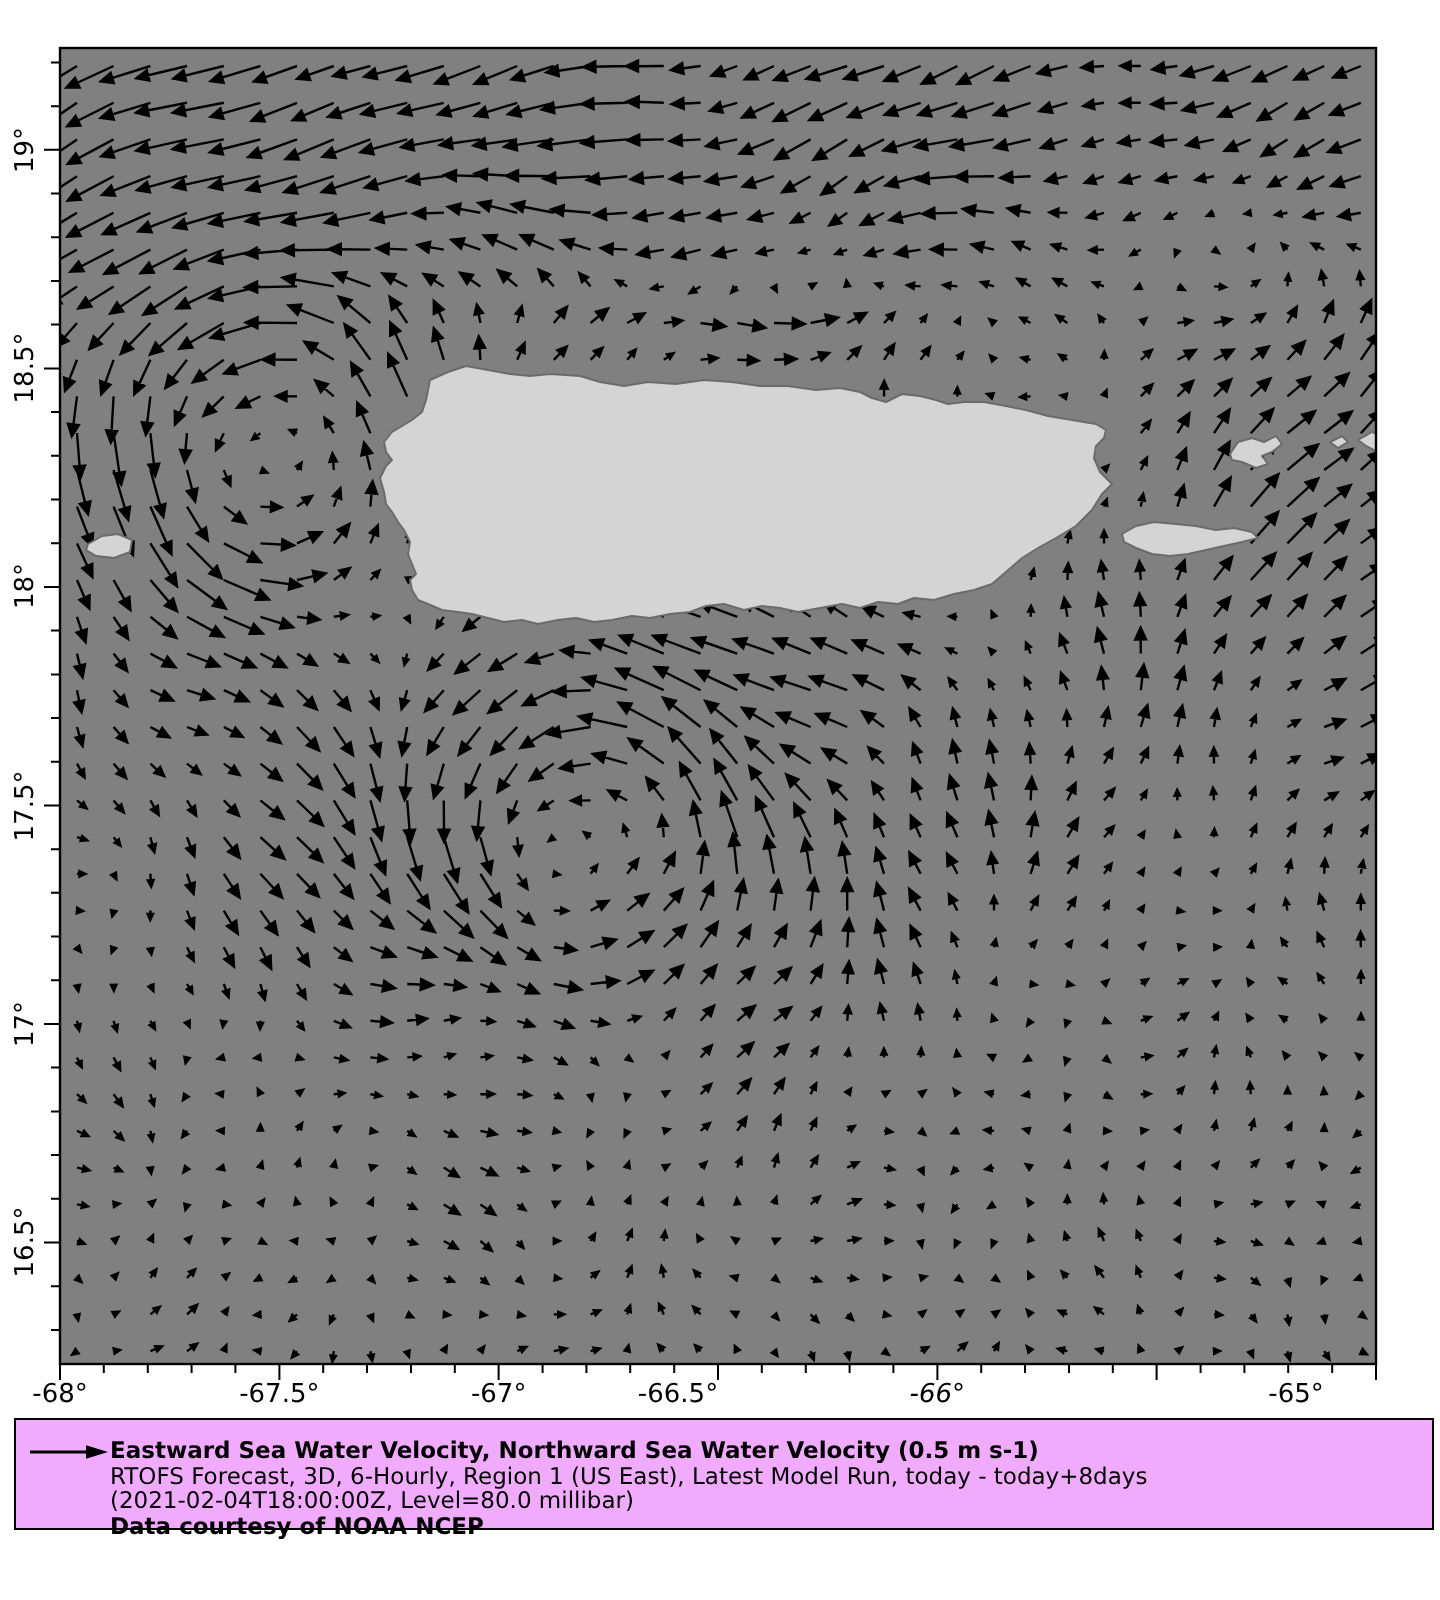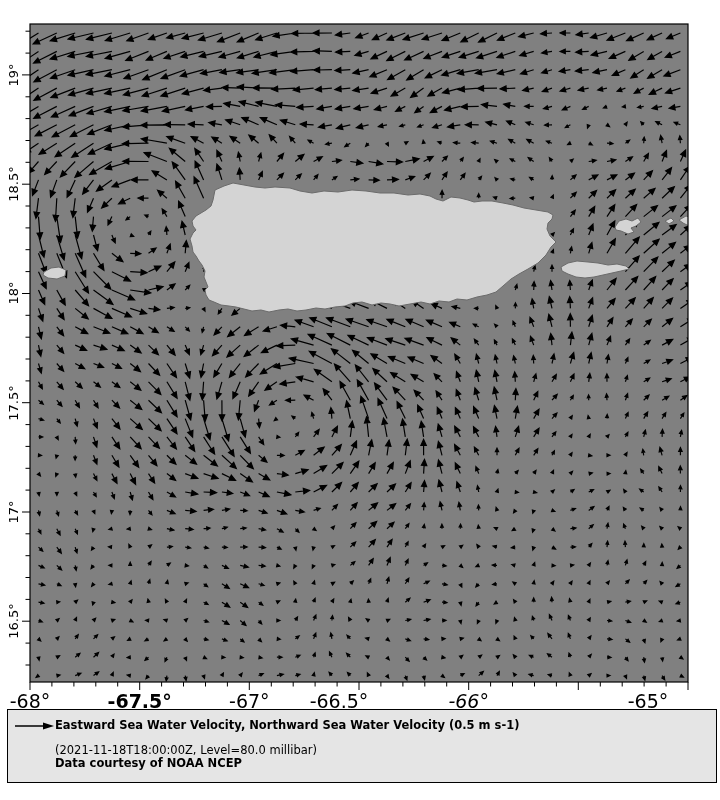--- a/index.html
+++ b/index.html
@@ -2,21 +2,21 @@
 <html><head>
 <meta charset="utf-8">
 <style>
   html,body{margin:0;padding:0;background:#ffffff;}
   .page{
     position:relative;width:720px;height:800px;background:#ffffff;overflow:hidden;
     font-family:"DejaVu Sans","Liberation Sans",sans-serif;
   }
   #map-svg{position:absolute;left:0;top:0;}
   .axis-label{
-    position:absolute;font-size:19px;color:#000;white-space:nowrap;
+    position:absolute;font-size:13px;color:#000;white-space:nowrap;
     transform:translate(-50%,0);
   }
   .y-axis-label{
     position:absolute;font-size:13px;color:#000;white-space:nowrap;
     transform:translate(-50%,-50%) rotate(-90deg);
   }
   .legend{
     position:absolute;border:1px solid #000;box-sizing:border-box;
   }
   .legend-line{
@@ -51,31 +51,32 @@
     <div class="y-axis-label" style="left: 13px; top: 74.918px;">19°</div>
     <div class="y-axis-label" style="left: 13px; top: 184.184px;">18.5°</div>
     <div class="y-axis-label" style="left: 13px; top: 293.45px;">18°</div>
     <div class="y-axis-label" style="left: 13px; top: 402.716px;">17.5°</div>
     <div class="y-axis-label" style="left: 13px; top: 511.982px;">17°</div>
     <div class="y-axis-label" style="left: 13px; top: 621.248px;">16.5°</div>
   </div>
 
   <div id="xlabels">
     <div class="axis-label" style="left: 30px; top: 690px;">-68°</div>
-    <div class="axis-label" style="left: 139.667px; top: 690px; font-weight: bold;">-67.5°</div>
+    <div class="axis-label" style="left: 139.667px; top: 690px;">-67.5°</div>
     <div class="axis-label" style="left: 249.333px; top: 690px;">-67°</div>
     <div class="axis-label" style="left: 339px; top: 690px;">-66.5°</div>
     <div class="axis-label" style="left: 468.667px; top: 690px; font-style: italic;">-66°</div>
     <div class="axis-label" style="left: 578.333px; top: 690px; margin-top: 40px;">-65.5°</div>
     <div class="axis-label" style="left: 648px; top: 690px; text-align: right;">-65°</div>
   </div>
 
-  <div id="legend-box" class="legend" style="left: 7px; top: 709px; width: 710px; height: 74px; background: #e5e5e5; border-color: rgb(0, 0, 0);">
+  <div id="legend-box" class="legend" style="left: 7px; top: 709px; width: 710px; height: 56px; background: #f0abfc; border-color: rgb(0, 0, 0);">
     <svg class="ref-arrow" id="ref-arrow" width="42" height="12" style="left: 5px; top: 10px;">
       <line x1="2" y1="6" x2="31" y2="6" stroke="#000" stroke-width="1.5"></line>
       <polygon points="41,6 30,2.6 30,9.4" fill="#000"></polygon>
     </svg>
     <div class="legend-line legend-title" style="top: 9px;">Eastward Sea Water Velocity, Northward Sea Water Velocity (0.5 m s-1)</div>
-    <div class="legend-line" style="top: 34px;">(2021-11-18T18:00:00Z, Level=80.0 millibar)</div>
+    <div class="legend-line" style="top: 22px;">RTOFS Forecast, 3D, 6-Hourly, Region 1 (US East), Latest Model Run, today - today+8days</div>
+    <div class="legend-line" style="top: 34px;">(2021-02-04T18:00:00Z, Level=80.0 millibar)</div>
     <div class="legend-line" style="top: 47px; font-weight: bold;">Data courtesy of NOAA NCEP</div>
   </div>
 
 </div>
 
 </body></html>

